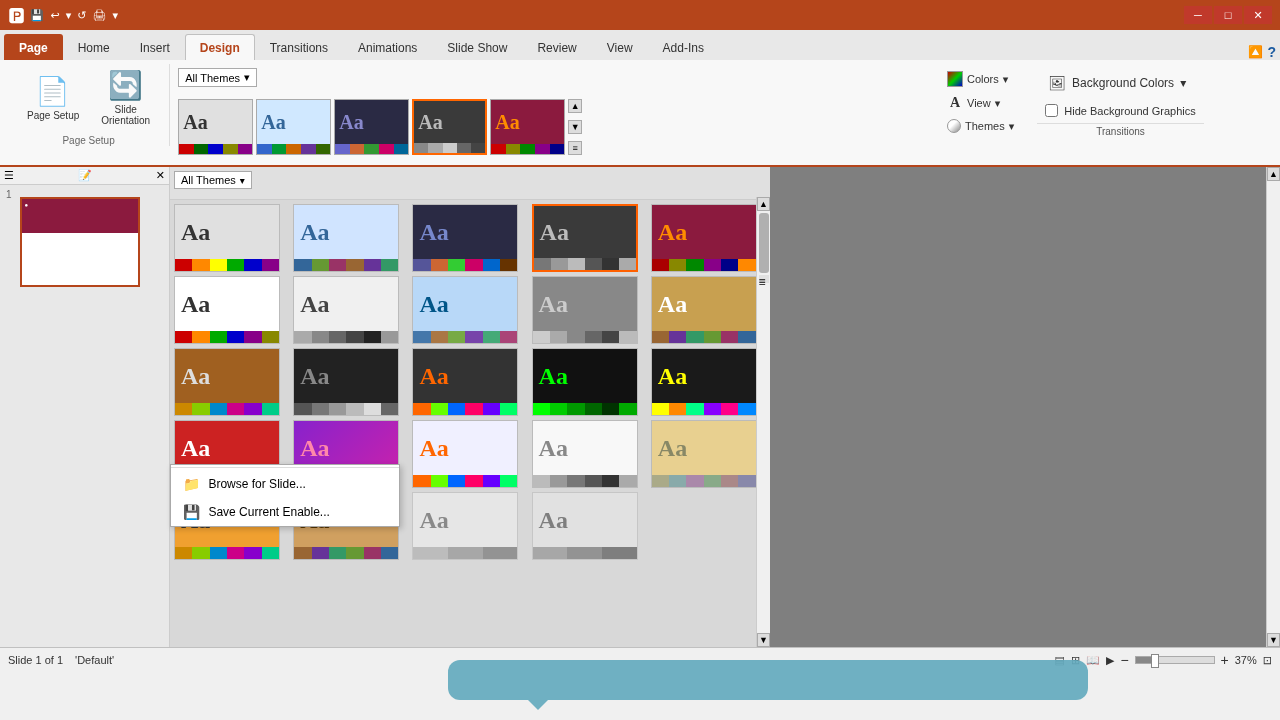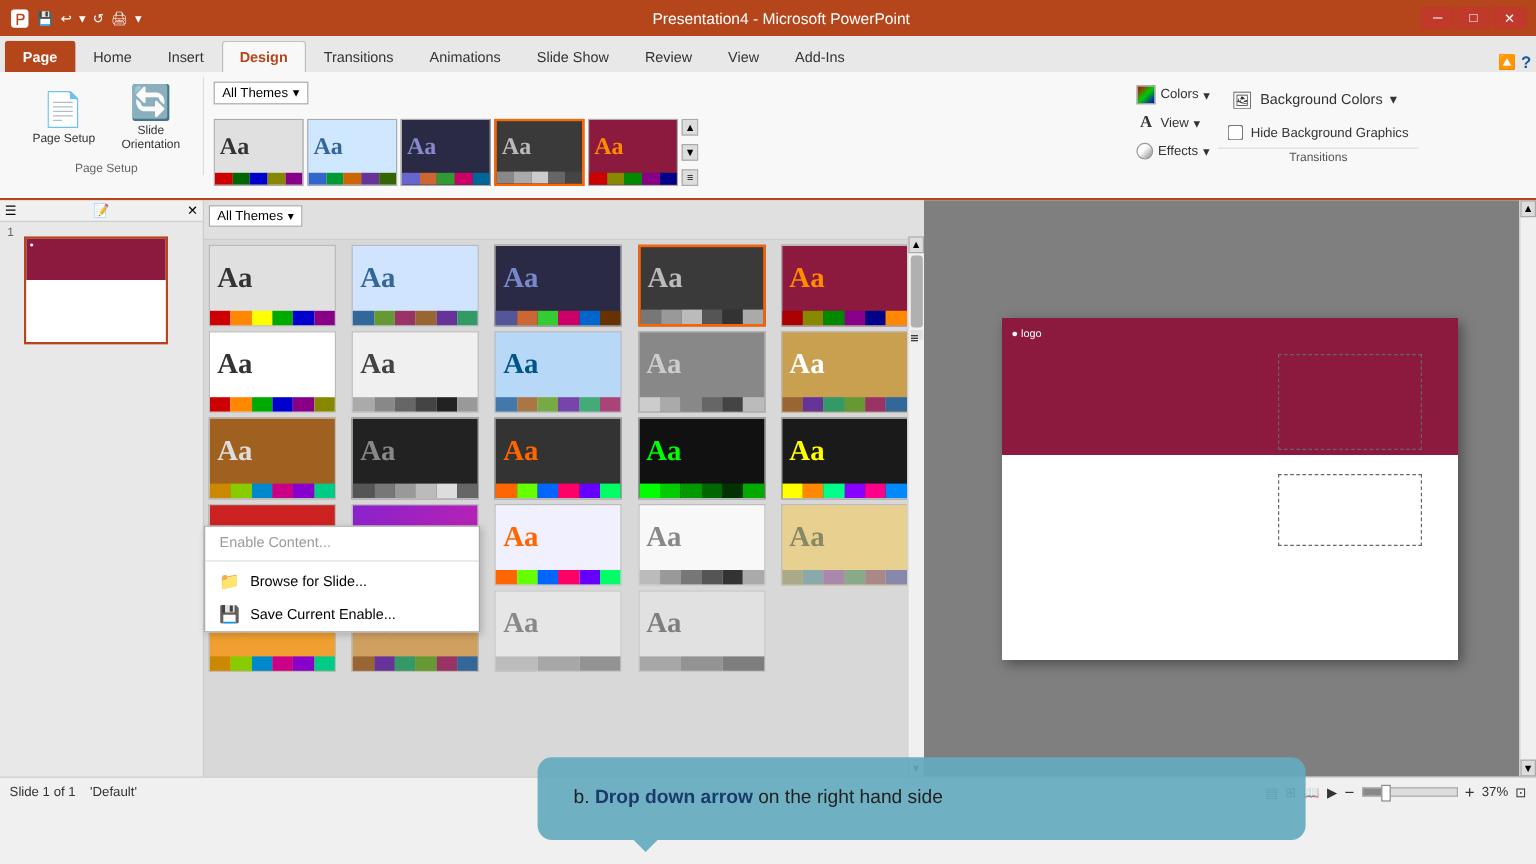--- a/index.html
+++ b/index.html
@@ -270,21 +270,20 @@
 <div class="title-bar">
   <div style="display:flex;align-items:center;gap:6px;">
     <span style="font-size:18px;color:white;">🅿</span>
     <span style="font-size:11px;">💾</span>
     <span style="font-size:11px;">↩</span>
     <span style="font-size:11px;">▾</span>
     <span style="font-size:11px;">↺</span>
     <span style="font-size:11px;">🖨</span>
     <span style="font-size:11px;">▾</span>
   </div>
-  <div class="title-bar-center">Presentation4 - Microsoft PowerPoint</div>
   <div style="display:flex;gap:2px;">
     <button class="title-btn">─</button>
     <button class="title-btn">□</button>
     <button class="title-btn close-btn">✕</button>
   </div>
 </div>
 
 <div class="tab-bar">
   <div class="tab file-tab">Page</div>
   <div class="tab">Home</div>
@@ -381,35 +380,35 @@
         <div style="width:14px;display:flex;flex-direction:column;justify-content:space-between;cursor:pointer;">
           <div style="font-size:9px;text-align:center;background:#ddd;border:1px solid #aaa;padding:1px;">▲</div>
           <div style="font-size:9px;text-align:center;background:#ddd;border:1px solid #aaa;padding:1px;">▼</div>
           <div style="font-size:9px;text-align:center;background:#ddd;border:1px solid #aaa;padding:1px;">≡</div>
         </div>
       </div>
     </div>
   </div>
 
   <div style="display:flex;flex-direction:column;min-width:340px;padding:4px 8px;">
-    <div style="display:flex;">
+    <div style="display:flex;gap:16px;">
       <div style="display:flex;flex-direction:column;gap:2px;">
         <div class="ribbon-small-btn">
           <div style="width:16px;height:16px;background:linear-gradient(135deg,#c00,#0c0,#00c);border:1px solid #999;"></div>
           <span>Colors</span>
           <span>▾</span>
         </div>
         <div class="ribbon-small-btn">
           <div style="font-size:14px;font-weight:bold;font-family:serif;width:16px;text-align:center;">A</div>
           <span>View</span>
           <span>▾</span>
         </div>
         <div class="ribbon-small-btn">
           <div style="width:14px;height:14px;border-radius:50%;border:1px solid #999;background:linear-gradient(135deg,#fff 40%,#888 100%);"></div>
-          <span>Effects</span>
+          <span>Themes</span>
           <span>▾</span>
         </div>
       </div>
       <div style="display:flex;flex-direction:column;gap:2px;">
         <div class="bg-styles-btn">
           <span style="font-size:14px;">🖼</span>
           <span>Background Colors</span>
           <span>▾</span>
         </div>
         <div class="hide-bg-row">
@@ -708,23 +707,20 @@
         <div style="flex:1;display:flex;align-items:center;padding:6px;font-family:serif;font-size:24px;font-weight:bold;color:#444;">Aa</div>
         <div style="height:12px;display:flex;">
             <div style="flex:1;background:#888;"></div>
             <div style="flex:1;background:#666;"></div>
             <div style="flex:1;background:#444;"></div>
           </div>
       </div>
     </div>
 
     <div class="dropdown-menu" style="bottom:120px;left:0;width:230px;">
-      <div class="dropdown-item disabled">
-        <span>Enable Content...</span>
-      </div>
       <div class="dropdown-divider"></div>
       <div class="dropdown-item">
         <span style="font-size:14px;">📁</span>
         <span>Browse for Slide...</span>
       </div>
       <div class="dropdown-item">
         <span style="font-size:14px;">💾</span>
         <span>Save Current Enable...</span>
       </div>
     </div>
@@ -733,38 +729,30 @@
       <div style="height:14px;background:#ddd;border:1px solid #aaa;display:flex;align-items:center;justify-content:center;font-size:9px;cursor:pointer;">▲</div>
       <div style="flex:1;position:relative;">
         <div style="width:10px;height:60px;background:#b0b0b0;border-radius:3px;margin:2px auto;"></div>
         <div style="width:10px;height:8px;background:#e0e0e0;margin:2px auto;">≡</div>
       </div>
       <div style="height:14px;background:#ddd;border:1px solid #aaa;display:flex;align-items:center;justify-content:center;font-size:9px;cursor:pointer;">▼</div>
     </div>
   </div>
 
   <div class="slide-content">
-    <div class="slide-canvas">
-      <div class="logo-area">● logo</div>
-      <div style="position:absolute;right:30px;top:30px;border:1px dashed #666;width:120px;height:80px;"></div>
-      <div style="position:absolute;right:30px;top:130px;border:1px dashed #666;width:120px;height:60px;"></div>
-    </div>
 
     <div style="position:absolute;right:0;top:0;bottom:0;width:14px;background:#f0f0f0;border-left:1px solid #ccc;display:flex;flex-direction:column;">
       <div style="height:14px;background:#ddd;border:1px solid #aaa;display:flex;align-items:center;justify-content:center;font-size:9px;cursor:pointer;">▲</div>
       <div style="flex:1;"></div>
       <div style="height:14px;background:#ddd;border:1px solid #aaa;display:flex;align-items:center;justify-content:center;font-size:9px;cursor:pointer;">▼</div>
     </div>
   </div>
 </div>
 
 <div class="tooltip-bubble">
-  <div>
-    <span>b. </span><span class="highlight">Drop down arrow</span><span> on the right hand side</span>
-  </div>
 </div>
 
 <div class="status-bar">
   <div class="status-left">
     <span>Slide 1 of 1</span>
     <span>'Default'</span>
   </div>
   <div class="status-right">
     <span style="cursor:pointer;">▤</span>
     <span style="cursor:pointer;">⊞</span>

